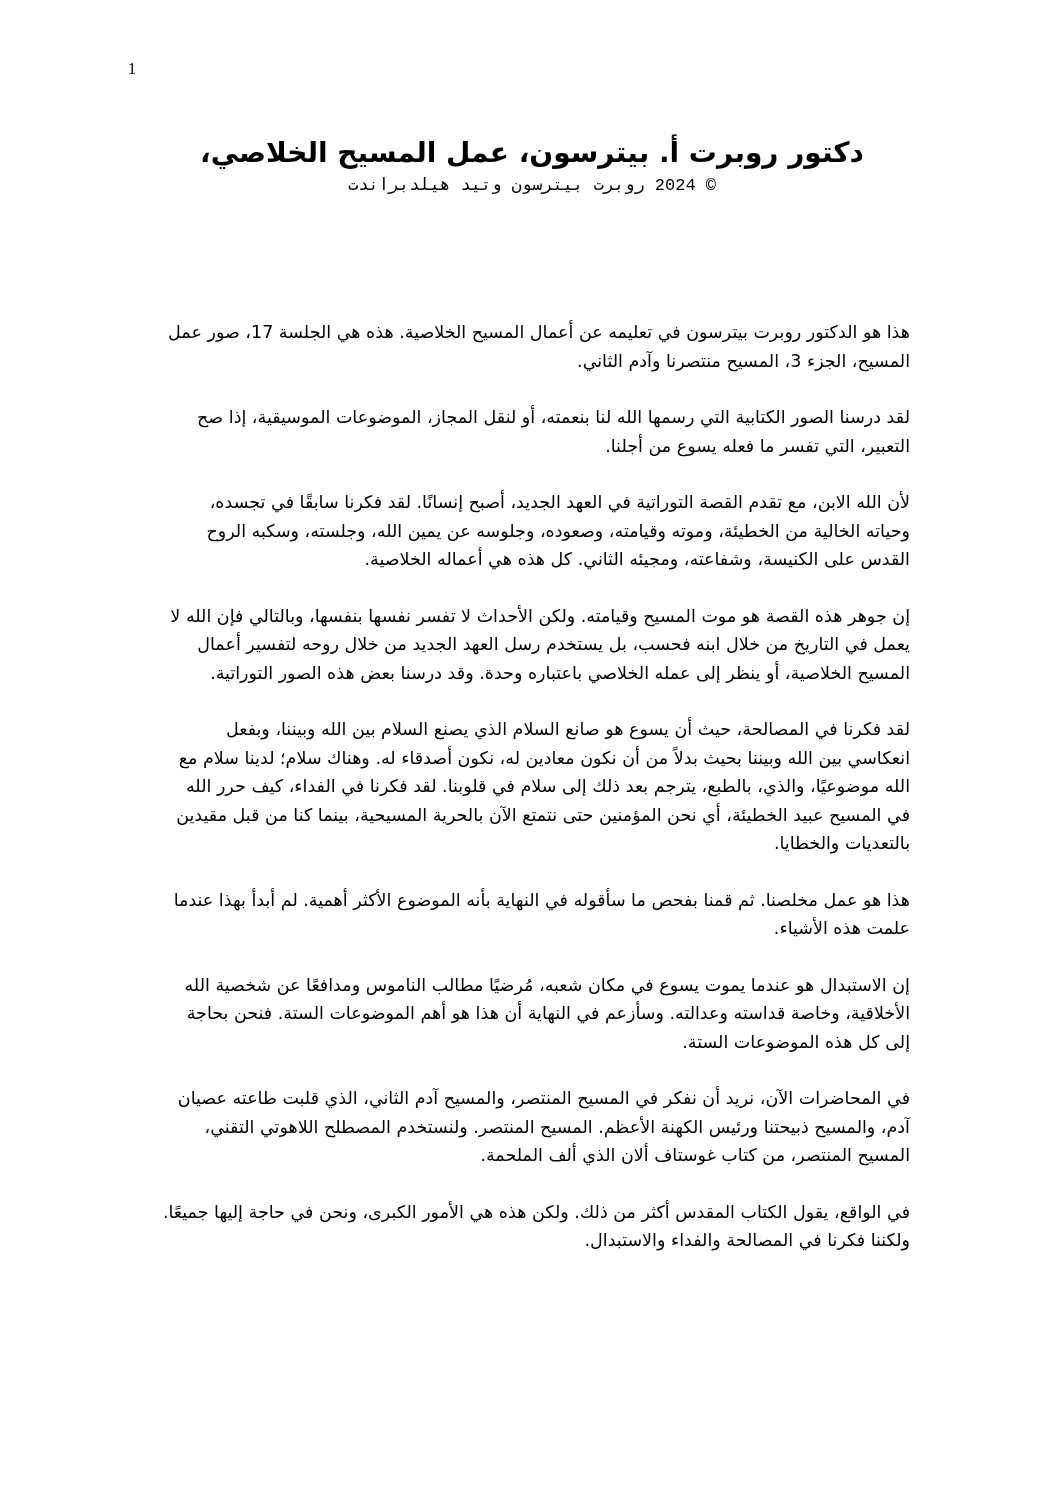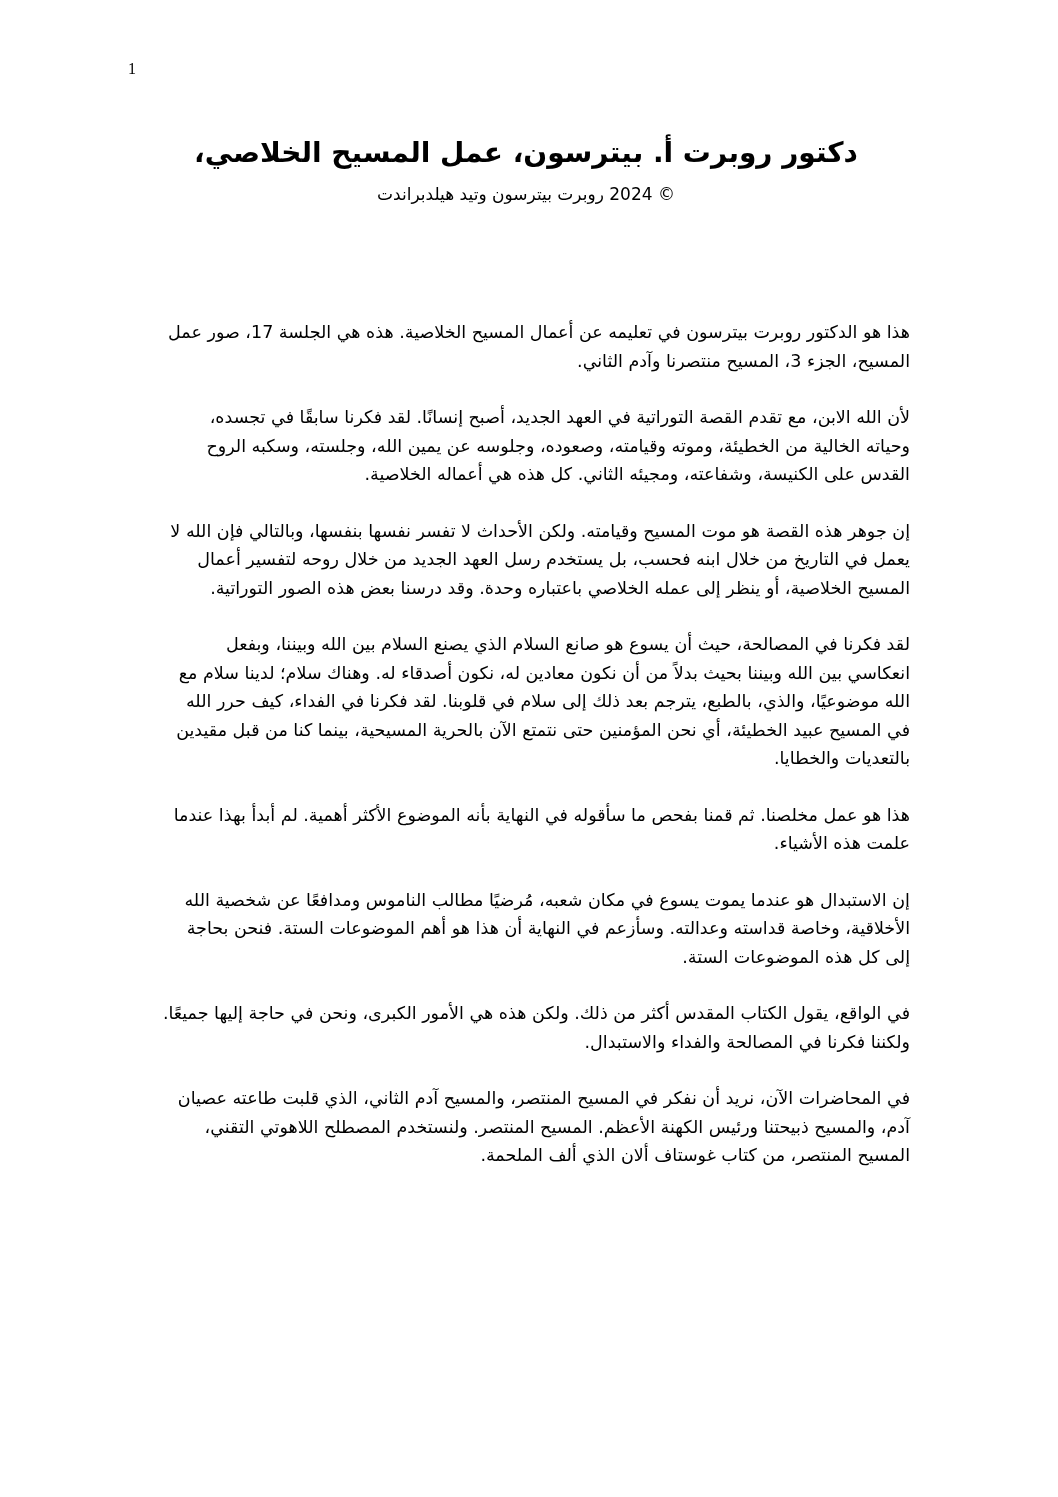--- a/index.html
+++ b/index.html
@@ -17,37 +17,38 @@
     .page-number {
       position: absolute;
       left: 128px;
       top: 60px;
       font-family: "Liberation Serif", "DejaVu Serif", serif;
       font-size: 16px;
       line-height: 18px;
     }
     .title-block {
       position: absolute;
-      left: 146px;
+      left: 152px;
       top: 132px;
       width: 760px;
       text-align: center;
       direction: rtl;
       font-family: "DejaVu Sans", "Liberation Sans", sans-serif;
     }
     .title-line {
       font-weight: bold;
       font-size: 28px;
       line-height: 42px;
       margin: 0;
     }
     .copyright {
       font-size: 17px;
       line-height: 24px;
-      margin-top: 8px;
+      margin-top: 0px;
+      font-family: Liberation Mono, monospace;
     }
     .body {
       position: absolute;
       left: 150px;
       top: 318px;
       width: 760px;
       direction: rtl;
       text-align: right;
       font-family: "DejaVu Sans", "Liberation Sans", sans-serif;
       font-size: 17.5px;
@@ -62,20 +63,21 @@
 
 <div class="page-number">1</div>
 
 <div class="title-block">
   <div class="title-line">دكتور روبرت أ. بيترسون، عمل المسيح الخلاصي،</div>
   <div class="copyright">© 2024 روبرت بيترسون وتيد هيلدبراندت</div>
 </div>
 
 <div class="body">
   <p class="para">هذا هو الدكتور روبرت بيترسون في تعليمه عن أعمال المسيح الخلاصية. هذه هي الجلسة 17، صور عمل المسيح، الجزء 3، المسيح منتصرنا وآدم الثاني.</p>
+  <p class="para">لقد درسنا الصور الكتابية التي رسمها الله لنا بنعمته، أو لنقل المجاز، الموضوعات الموسيقية، إذا صح التعبير، التي تفسر ما فعله يسوع من أجلنا.</p>
   <p class="para">لأن الله الابن، مع تقدم القصة التوراتية في العهد الجديد، أصبح إنسانًا. لقد فكرنا سابقًا في تجسده، وحياته الخالية من الخطيئة، وموته وقيامته، وصعوده، وجلوسه عن يمين الله، وجلسته، وسكبه الروح القدس على الكنيسة، وشفاعته، ومجيئه الثاني. كل هذه هي أعماله الخلاصية.</p>
   <p class="para">إن جوهر هذه القصة هو موت المسيح وقيامته. ولكن الأحداث لا تفسر نفسها بنفسها، وبالتالي فإن الله لا يعمل في التاريخ من خلال ابنه فحسب، بل يستخدم رسل العهد الجديد من خلال روحه لتفسير أعمال المسيح الخلاصية، أو ينظر إلى عمله الخلاصي باعتباره وحدة. وقد درسنا بعض هذه الصور التوراتية.</p>
   <p class="para">لقد فكرنا في المصالحة، حيث أن يسوع هو صانع السلام الذي يصنع السلام بين الله وبيننا، وبفعل انعكاسي بين الله وبيننا بحيث بدلاً من أن نكون معادين له، نكون أصدقاء له. وهناك سلام؛ لدينا سلام مع الله موضوعيًا، والذي، بالطبع، يترجم بعد ذلك إلى سلام في قلوبنا. لقد فكرنا في الفداء، كيف حرر الله في المسيح عبيد الخطيئة، أي نحن المؤمنين حتى نتمتع الآن بالحرية المسيحية، بينما كنا من قبل مقيدين بالتعديات والخطايا.</p>
   <p class="para">هذا هو عمل مخلصنا. ثم قمنا بفحص ما سأقوله في النهاية بأنه الموضوع الأكثر أهمية. لم أبدأ بهذا عندما علمت هذه الأشياء.</p>
   <p class="para">إن الاستبدال هو عندما يموت يسوع في مكان شعبه، مُرضيًا مطالب الناموس ومدافعًا عن شخصية الله الأخلاقية، وخاصة قداسته وعدالته. وسأزعم في النهاية أن هذا هو أهم الموضوعات الستة. فنحن بحاجة إلى كل هذه الموضوعات الستة.</p>
+  <p class="para">في المحاضرات الآن، نريد أن نفكر في المسيح المنتصر، والمسيح آدم الثاني، الذي قلبت طاعته عصيان آدم، والمسيح ذبيحتنا ورئيس الكهنة الأعظم. المسيح المنتصر. ولنستخدم المصطلح اللاهوتي التقني، المسيح المنتصر، من كتاب غوستاف ألان الذي ألف الملحمة.</p>
   <p class="para">في الواقع، يقول الكتاب المقدس أكثر من ذلك. ولكن هذه هي الأمور الكبرى، ونحن في حاجة إليها جميعًا. ولكننا فكرنا في المصالحة والفداء والاستبدال.</p>
-  <p class="para">في المحاضرات الآن، نريد أن نفكر في المسيح المنتصر، والمسيح آدم الثاني، الذي قلبت طاعته عصيان آدم، والمسيح ذبيحتنا ورئيس الكهنة الأعظم. المسيح المنتصر. ولنستخدم المصطلح اللاهوتي التقني، المسيح المنتصر، من كتاب غوستاف ألان الذي ألف الملحمة.</p>
 </div>
 
 </body></html>

